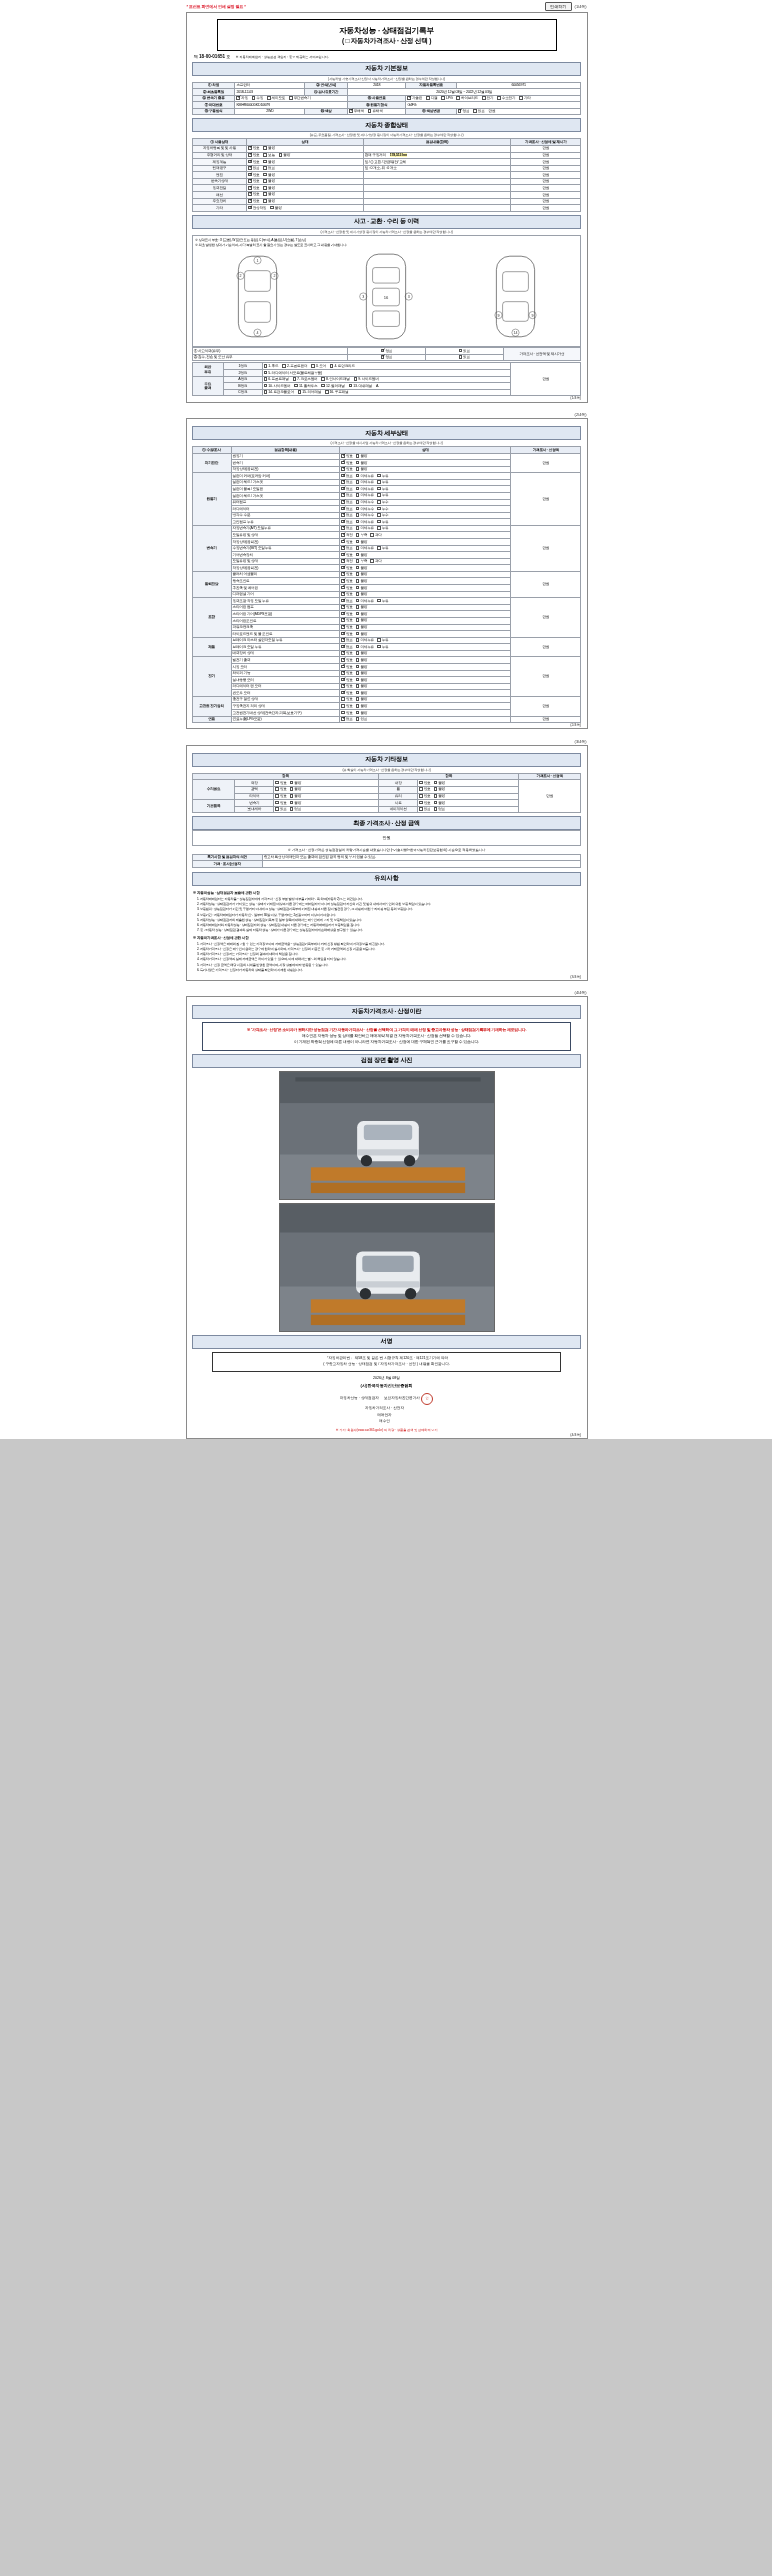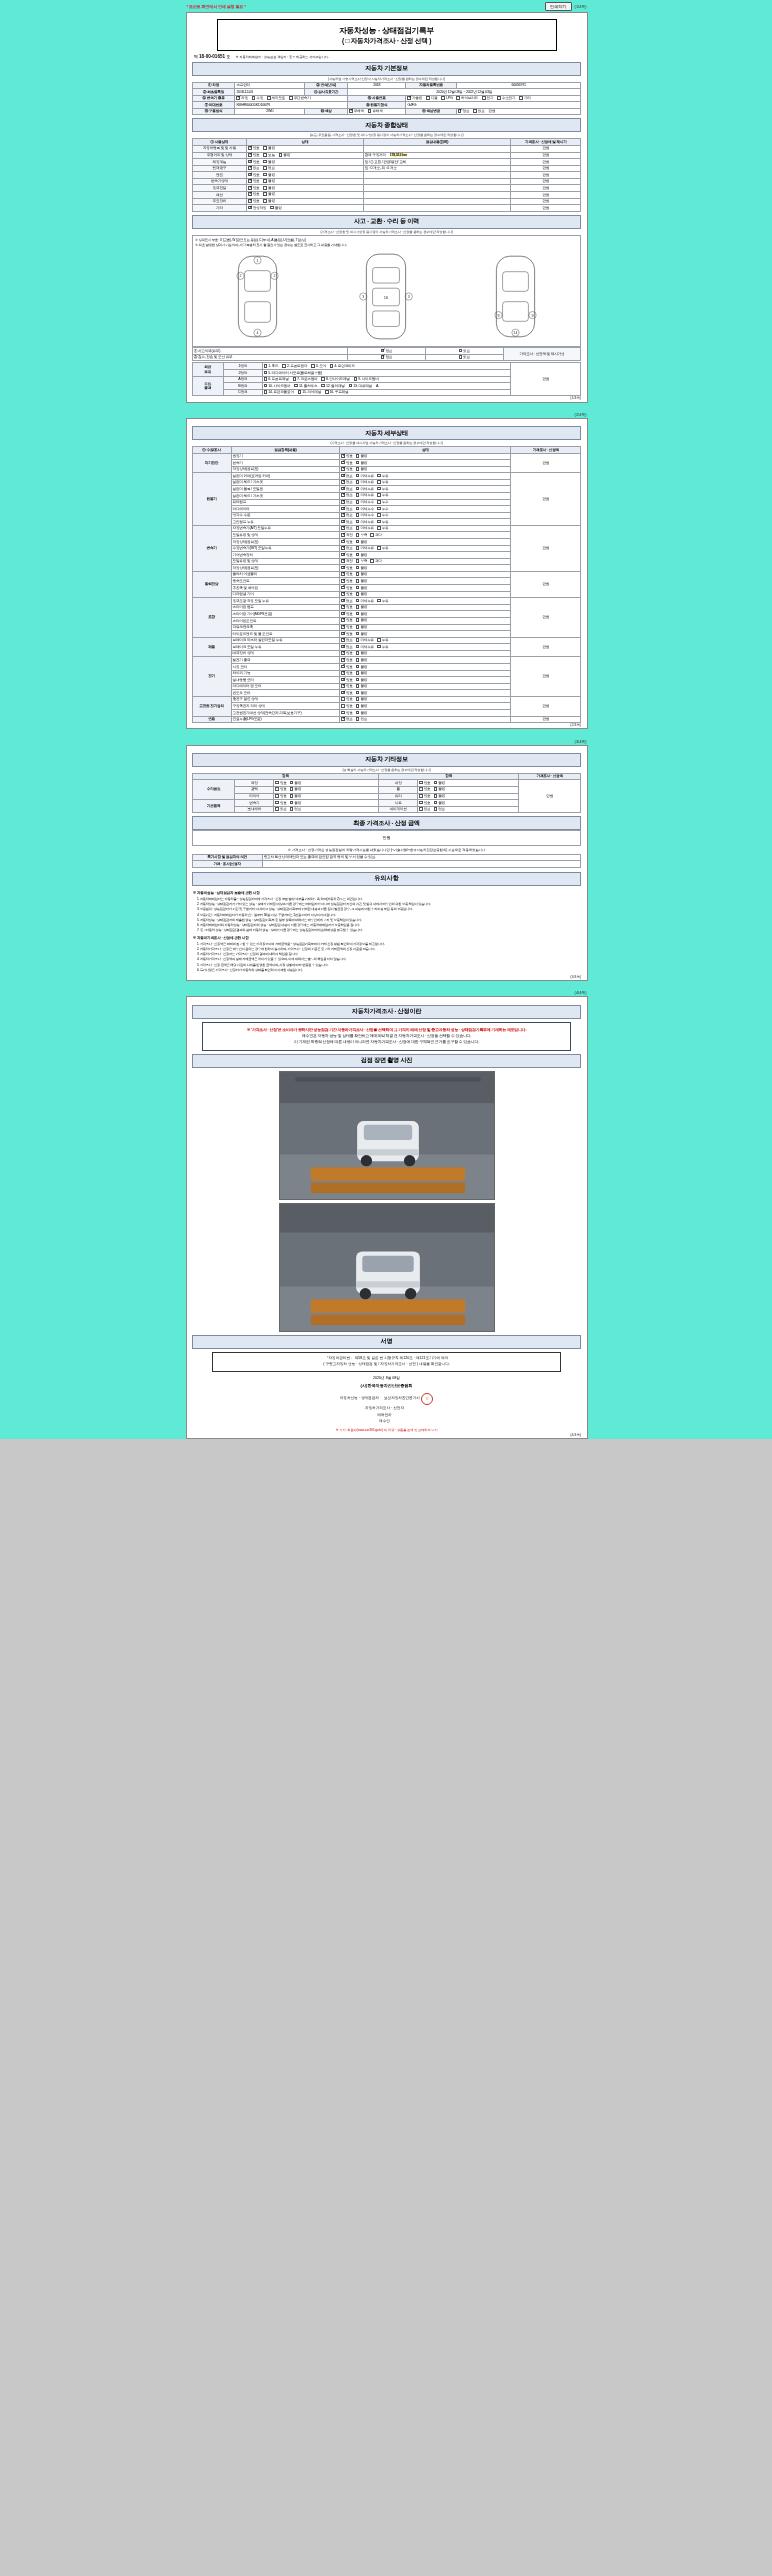--- a/index.html
+++ b/index.html
@@ -1,20 +1,20 @@
 <!DOCTYPE html>
 <html lang="ko" style="font-size:8.2px"><head>
 <meta charset="utf-8">
 <style>
   * { box-sizing: border-box; }
   html, body { margin:0; padding:0; background:#c8c8c8; font-family:"Liberation Sans", sans-serif; }
   body { width:773px; }
   .page {
     width:773px;
-    background:#5eead4;
+    background:#ffffff;
     padding:0;
   }
   .sheet {
     width:402px;
     margin:0 auto 7.2px auto;
     background:#ffffff;
     border:0.5px solid #8a8a8a;
     padding:4.1px 5.2px 5.2px 5.2px;
     position:relative;
   }

